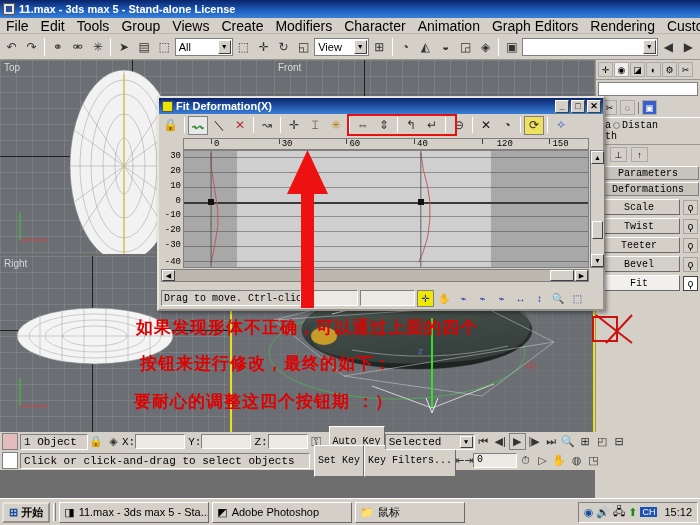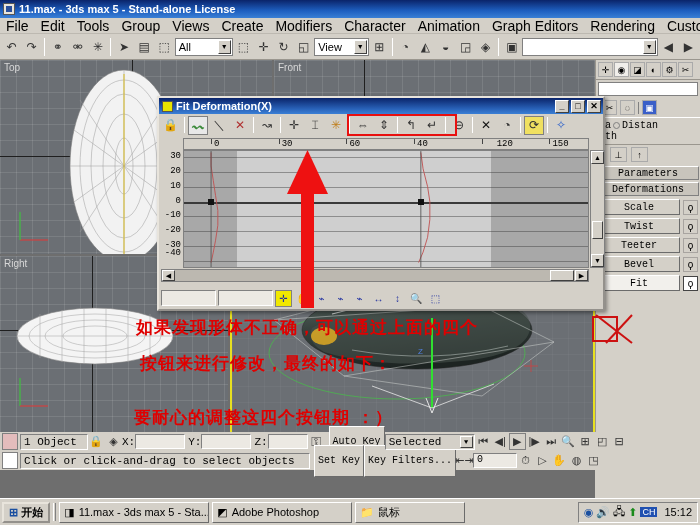--- a/index.html
+++ b/index.html
@@ -497,21 +497,21 @@
           <span style="left: 368.4px;">150</span>
         </div>
       <div class="ytix" id="yruler">
           <span style="top: 0.948718px;">30</span>
           <span style="top: 15.8205px;">20</span>
           <span style="top: 30.6923px;">10</span>
           <span style="top: 45.5641px;">0</span>
           <span style="top: 60.4359px;">-10</span>
           <span style="top: 75.3077px;">-20</span>
           <span style="top: 90.1795px;">-30</span>
-          <span style="top: 98px;">-40</span>
+          <span style="top: 107px;">-40</span>
         </div>
       <div class="plot" id="plotarea">
         <div class="inner"></div>
       <div class="hl" style="top: 5.94872px;"></div>
           <div class="hl" style="top: 20.8205px;"></div>
           <div class="hl" style="top: 35.6923px;"></div>
           <div class="zero" style="top: 50.5641px;"></div>
           <div class="hl" style="top: 65.4359px;"></div>
           <div class="hl" style="top: 80.3077px;"></div>
           <div class="hl" style="top: 95.1795px;"></div>
@@ -531,20 +531,21 @@
         <div class="vsa" style="position:absolute;bottom:0;left:0;right:0;">▼</div>
       </div>
       <div class="hscroll">
         <div class="hsa" style="left:0;">◀</div>
         <div class="hthumb"></div>
         <div class="hsa" style="right:0;">▶</div>
       </div>
     </div>
 
     <div class="fdlg-status">
+      <div class="fstat">Drag to move. Ctrl-clic</div>
       <div class="fnum"></div>
       <div class="fnum"></div>
       <div class="fnav sel">✛</div>
       <div class="fnav" style="color:#333">✋</div>
       <div class="fnav">⌁</div>
       <div class="fnav">⌁</div>
       <div class="fnav">⌁</div>
       <div class="fnav">↔</div>
       <div class="fnav">↕</div>
       <div class="fnav" style="color:#333">🔍</div>
@@ -558,21 +559,21 @@
   </svg>
 
   <svg class="redx" style="left:592px;top:313px;" width="42" height="34">
     <rect x="1" y="4" width="24" height="24" fill="none" stroke="#cc1111" stroke-width="2"></rect>
     <line x1="4" y1="2" x2="40" y2="30" stroke="#cc1111" stroke-width="2"></line>
     <line x1="40" y1="2" x2="14" y2="30" stroke="#cc1111" stroke-width="2"></line>
   </svg>
 
   <div class="annot" style="left:136px;top:316px;">如果发现形体不正确，可以通过上面的四个</div>
   <div class="annot" style="left:140px;top:352px;">按钮来进行修改，最终的如下：</div>
-  <div class="annot" style="left:134px;top:406px;">要耐心的调整这四个按钮期 ：）</div>
+  <div class="annot" style="left:134px;top:390px;">要耐心的调整这四个按钮期 ：）</div>
 
   <div class="taskbar">
     <div class="startbtn">
       <span style="color:#1a4fa0;">⊞</span>
       <span>开始</span>
     </div>
     <div style="width:3px;height:18px;border-left:1px solid #fff;border-right:1px solid #808080;"></div>
     <div id="tasklist" style="display:flex;gap:3px;">
         <div class="tbtask" style="width: 150px;">
           <span>◨</span>

